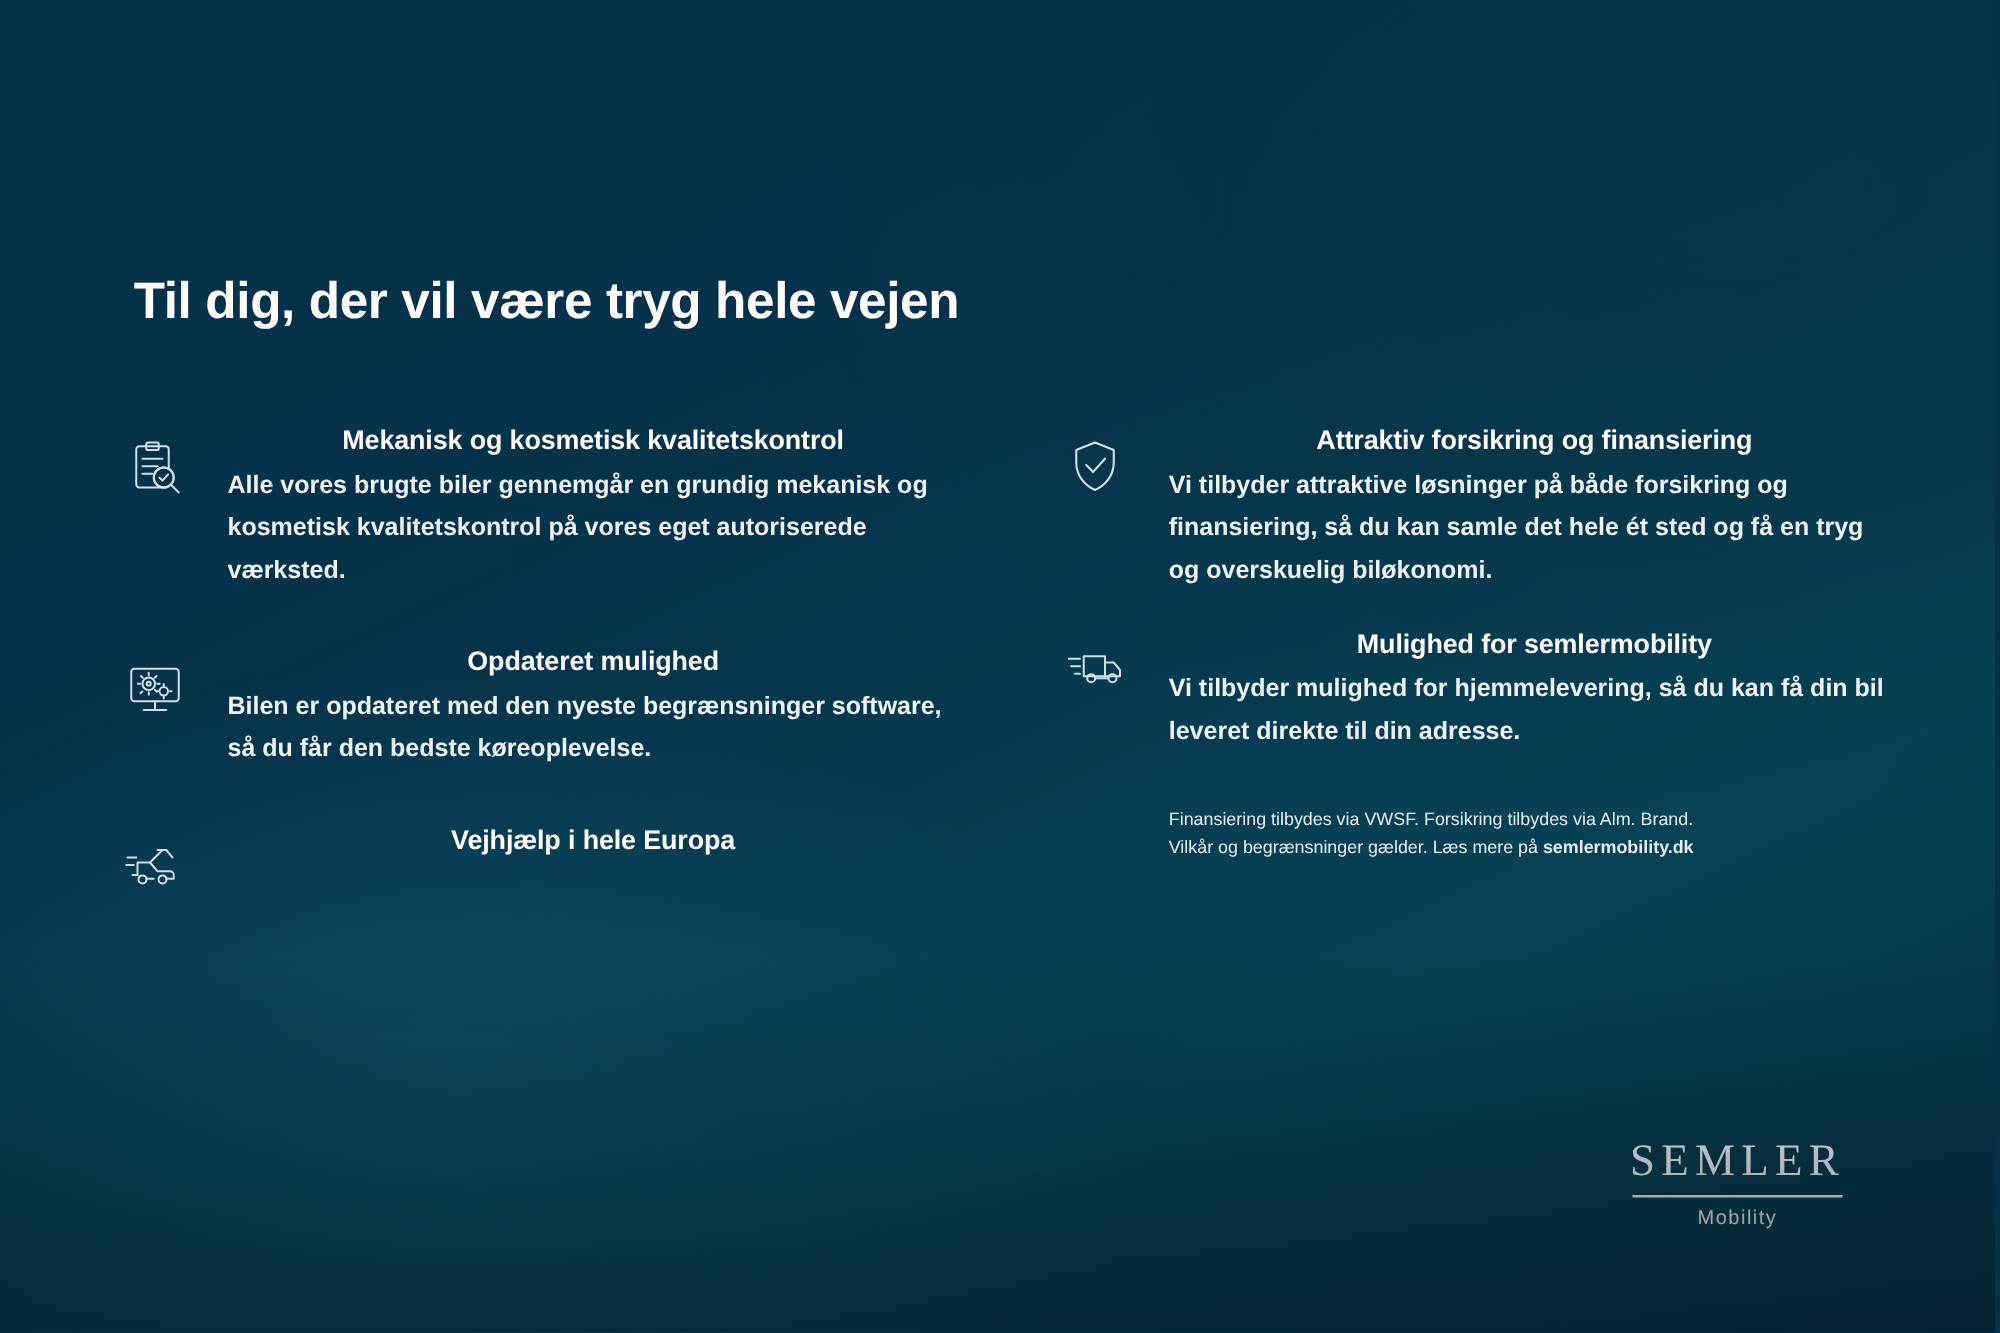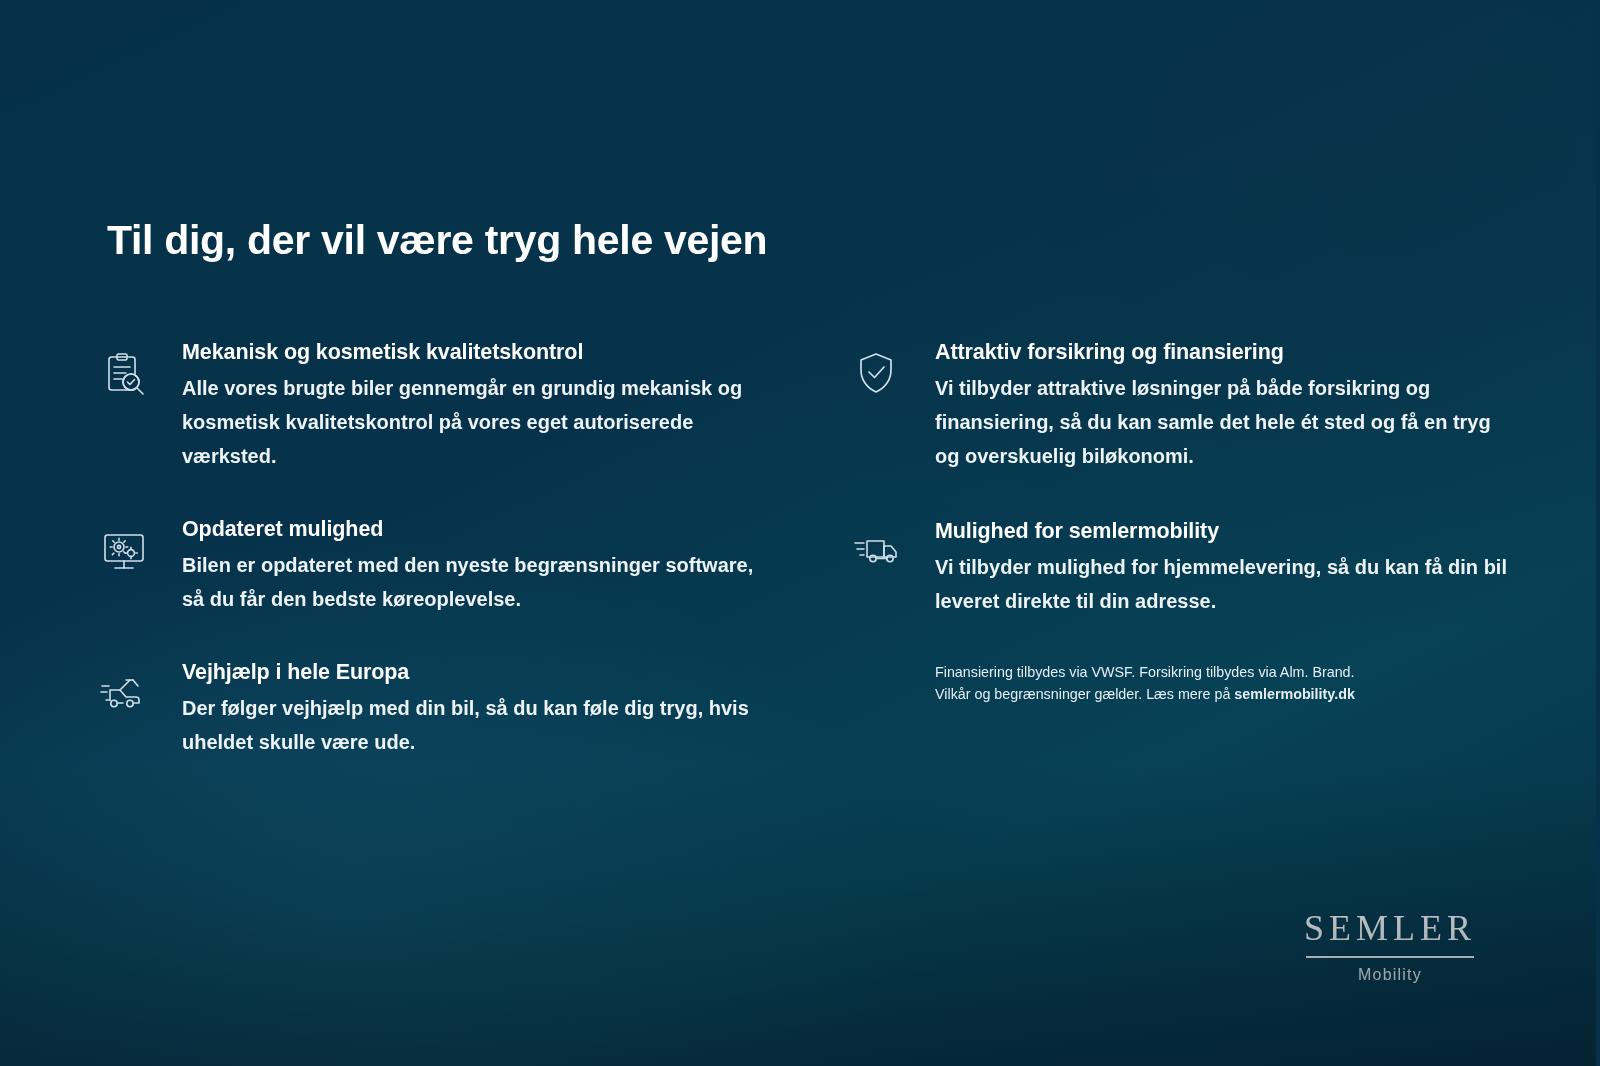--- a/index.html
+++ b/index.html
@@ -72,31 +72,32 @@
   }
   .feature .text {
     flex: 1;
   }
   .feature h3 {
     margin: 0 0 6px 0;
     font-size: 21.5px;
     font-weight: 700;
     letter-spacing: -0.1px;
     color: #ffffff;
+    text-align: center;
   }
   .feature p {
     margin: 0;
     font-size: 20px;
     line-height: 34px;
     font-weight: 700;
     color: #edf3f6;
   }
 
   .right-col .feature:first-child {
-    margin-bottom: 46px;
+    margin-bottom: 30px;
   }
 
   .disclaimer {
     margin-top: 12px;
     padding-left: 82px;
     font-size: 14.3px;
     line-height: 21.5px;
     color: #e7eef2;
     max-width: 520px;
   }
@@ -187,21 +188,20 @@
             <circle cx="30" cy="33.5" r="3.2"></circle>
             <path d="M20 20l10-10"></path>
             <path d="M26 10h7"></path>
             <path d="M33 10l5 6"></path>
             <line x1="2" y1="16" x2="9" y2="16"></line>
             <line x1="1" y1="22" x2="7" y2="22"></line>
           </svg>
         </div>
         <div class="text">
           <h3>Vejhjælp i hele Europa</h3>
-          <p>Der følger vejhjælp med din bil, så du kan føle dig tryg, hvis uheldet skulle være ude.</p>
         </div>
       </div>
 
     </div>
 
     <div class="col right-col">
 
       <div class="feature">
         <div class="icon-wrap">
           <svg width="46" height="46" viewBox="0 0 46 46" fill="none" stroke="#cfe0ea" stroke-width="1.7" stroke-linecap="round" stroke-linejoin="round">

